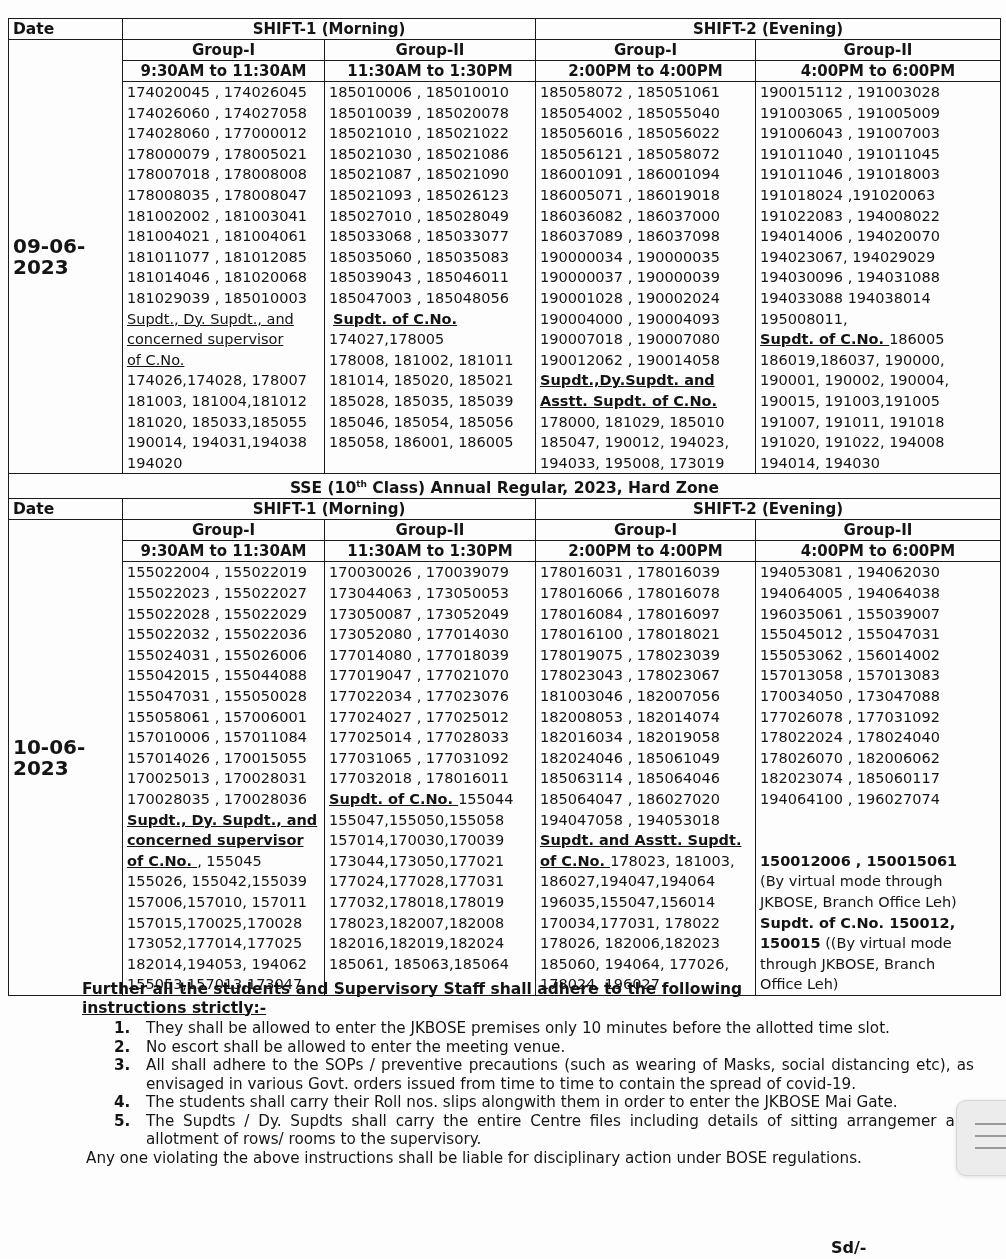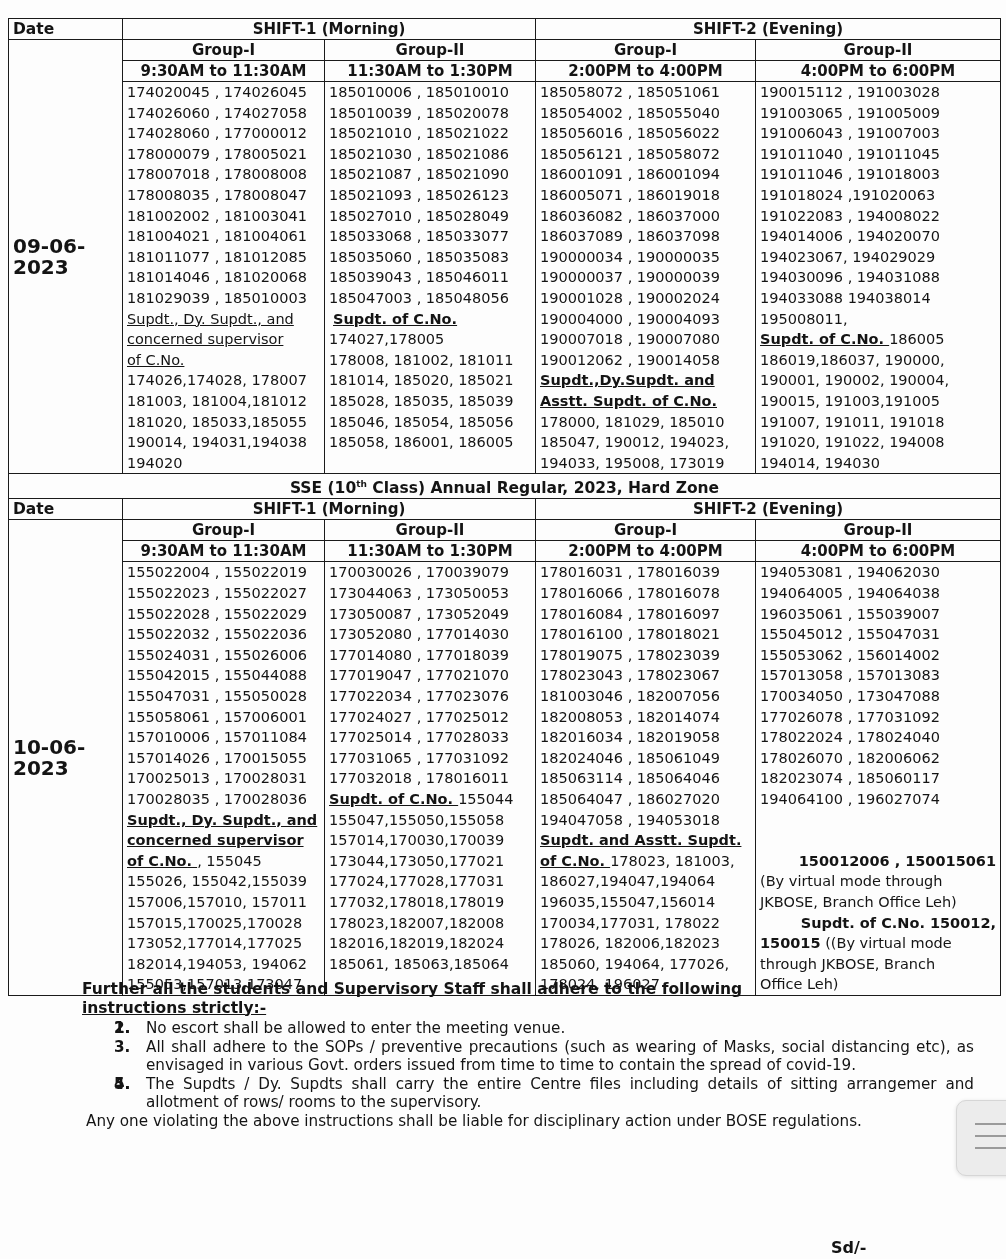--- a/index.html
+++ b/index.html
@@ -19,21 +19,21 @@
   table.sched col.c-g1 { width: 202px; }
   table.sched col.c-g2 { width: 211px; }
   table.sched col.c-g3 { width: 220px; }
   table.sched col.c-g4 { width: 245px; }
   .hdr { font-weight: bold; text-align: center; font-size: 15px; line-height: 20px; }
   .hdr-left { font-weight: bold; text-align: left; font-size: 15.5px; line-height: 20px; }
   .datecell { font-weight: bold; vertical-align: middle !important; font-size: 20px; }
   .list-line { display: block; white-space: nowrap; }
   .u { text-decoration: underline; }
   .ub { text-decoration: underline; font-weight: bold; }
-  .b { font-weight: bold; text-align: right; }
+  .b { font-weight: bold; }
   .gap-line { display: block; height: 20.6px; }
   .banner { font-weight: bold; text-align: center; font-size: 15.5px; line-height: 20px; }
   .instructions {
     position: absolute; left: 4px; top: 980px; width: 828px;
     font-size: 15.2px; line-height: 18.5px;
   }
   .ins-head {
     margin-left: 78px; font-weight: bold; text-decoration: underline; font-size: 15.5px;
   }
   .ins-list { list-style: none; margin: 2px 0 0 0; padding: 0; }
@@ -319,24 +319,24 @@
       <span class="list-line">Office Leh)</span>
     </td>
   </tr>
 </tbody>
     </table>
 </div>
 
 <div class="instructions">
   <div class="ins-head">Further all the students and Supervisory Staff shall adhere to the following instructions strictly:-</div>
   <ol class="ins-list">
-    <li class="ins-item"><span class="ins-num">1.</span></li>
+    <li class="ins-item"><span class="ins-num">1.</span><span>They shall be allowed to enter the JKBOSE premises only 10 minutes before the allotted time slot.</span></li>
     <li class="ins-item"><span class="ins-num">2.</span><span>No escort shall be allowed to enter the meeting venue.</span></li>
     <li class="ins-item"><span class="ins-num">3.</span><span>All shall adhere to the SOPs / preventive precautions (such as wearing of Masks, social distancing etc), as envisaged in various  Govt. orders issued from time to time to contain the spread of covid-19.</span></li>
-    <li class="ins-item"><span class="ins-num">4.</span></li>
+    <li class="ins-item"><span class="ins-num">4.</span><span>The students shall carry their Roll nos. slips alongwith them in order  to enter the JKBOSE Mai Gate.</span></li>
     <li class="ins-item"><span class="ins-num">5.</span><span>The Supdts / Dy. Supdts shall carry the entire Centre files including details of sitting arrangemer and allotment   of rows/ rooms to the supervisory.</span></li>
   </ol>
   <div class="ins-note">Any one violating the above instructions shall be liable for disciplinary action under BOSE regulations.</div>
 </div>
 
 <div class="sd">Sd/-</div>
 
 <div class="side-handle">
   <span style="top:22px"></span>
   <span style="top:34px"></span>

